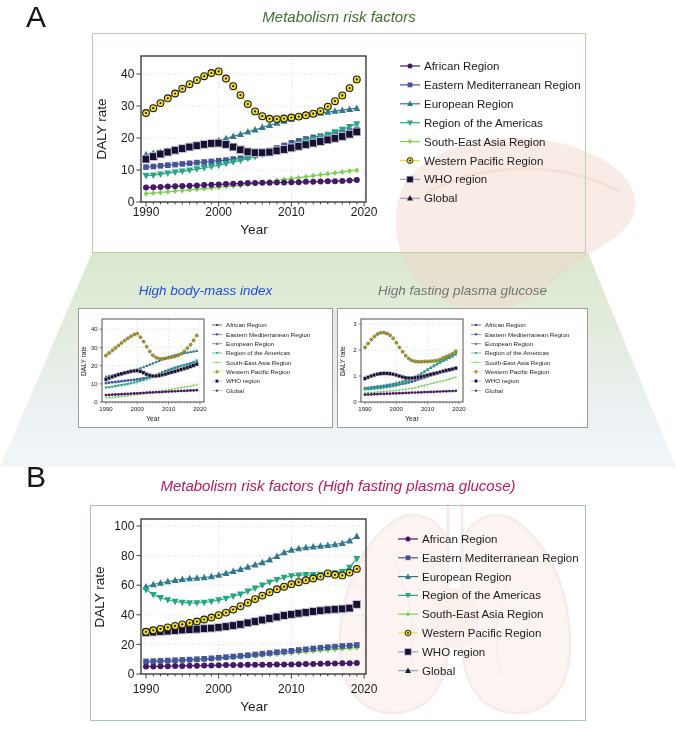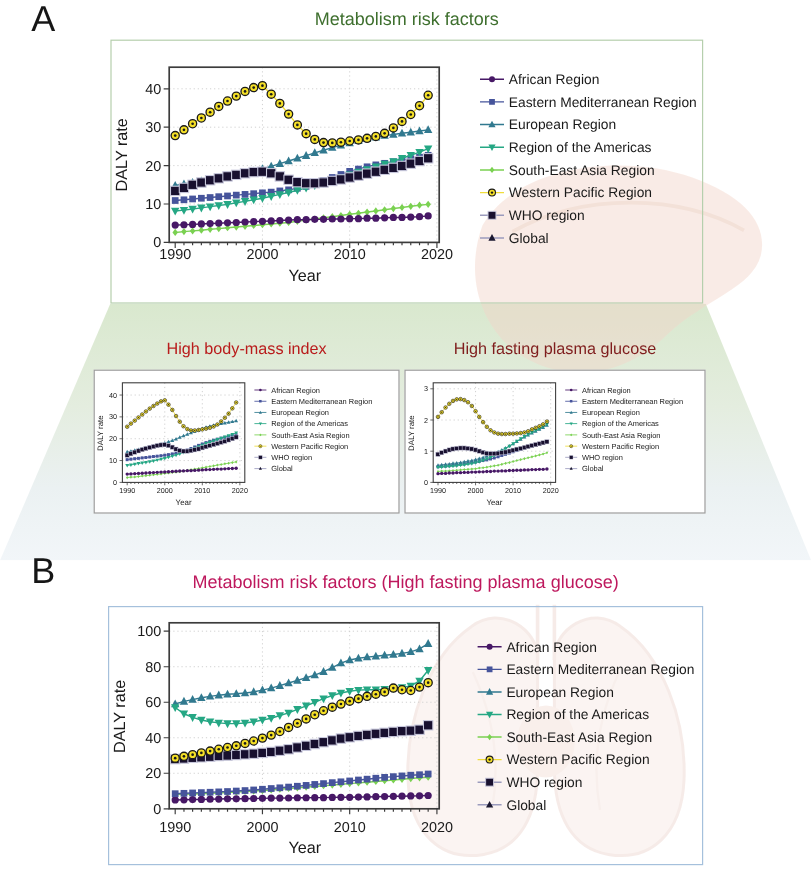--- a/index.html
+++ b/index.html
@@ -3,21 +3,21 @@
 <meta charset="utf-8">
 <style>
   html,body{margin:0;padding:0;background:#fff;}
   .page{position:relative;width:676px;height:736px;background:#fff;overflow:hidden;
         font-family:"Liberation Sans",sans-serif;}
   .beam{position:absolute;left:0;top:253px;width:676px;height:214px;
         background:linear-gradient(180deg,#d9e8ce 0%,#e4eddf 40%,#ebf1f2 72%,#f2f6f9 100%);
         clip-path:polygon(92px 0,588px 0,676px 214px,0 214px);}
   .wm{position:absolute;pointer-events:none;}
   .panel-label{position:absolute;font-size:30px;color:#161616;letter-spacing:.5px;}
-  .chart-title{position:absolute;text-align:center;}
+  .chart-title{position:absolute;text-align:center;font-style:italic;}
   #title-a{left:92px;top:8px;width:494px;font-size:15px;}
   #title-bmi{left:78px;top:283px;width:255px;font-size:13.5px;}
   #title-fpg{left:337px;top:283px;width:251px;font-size:13.5px;}
   #title-b{left:90px;top:477px;width:496px;font-size:15px;}
   .box{position:absolute;box-sizing:border-box;}
   #box-a{left:92px;top:33px;width:494px;height:220px;border:1px solid #b6cfad;}
   #box-bmi{left:78px;top:308px;width:255px;height:120px;border:1px solid #9c9c9c;background:#fff;}
   #box-fpg{left:337px;top:308px;width:251px;height:120px;border:1px solid #9c9c9c;background:#fff;}
   #box-b{left:90px;top:505px;width:496px;height:216px;border:1px solid #a5c0dc;}
   .chart{position:absolute;left:0;top:0;right:0;bottom:0;}
@@ -443,21 +443,21 @@
             </g>
             <g>
               <line x1="307" y1="164.3" x2="327" y2="164.3" stroke="#9b9bbd" stroke-width="1.2"></line>
               <polygon points="317,161.1 314.0,166.6 320.0,166.6" fill="#1b1830"></polygon>
               <text x="331" y="168.3">Global</text>
             </g>
           </g>
         </svg></div>
   </div>
 
-  <div class="chart-title" id="title-bmi" style="color: #b91c1c;">High body-mass index</div>
+  <div class="chart-title" id="title-bmi" style="color: #1d4ed8;">High body-mass index</div>
   <div class="box" id="box-bmi">
     <div class="chart"><svg width="255" height="120" viewBox="0 0 255 120">
           <g>
             <line x1="23" y1="74.8" x2="125" y2="74.8" stroke="#cfcfcf" stroke-width="0.8" stroke-dasharray="1,2.4"></line>
             <line x1="23" y1="56.6" x2="125" y2="56.6" stroke="#cfcfcf" stroke-width="0.8" stroke-dasharray="1,2.4"></line>
             <line x1="23" y1="38.4" x2="125" y2="38.4" stroke="#cfcfcf" stroke-width="0.8" stroke-dasharray="1,2.4"></line>
             <line x1="23" y1="20.2" x2="125" y2="20.2" stroke="#cfcfcf" stroke-width="0.8" stroke-dasharray="1,2.4"></line>
             <line x1="58.3" y1="10" x2="58.3" y2="93" stroke="#cfcfcf" stroke-width="0.8" stroke-dasharray="1,2.4"></line>
             <line x1="89.6" y1="10" x2="89.6" y2="93" stroke="#cfcfcf" stroke-width="0.8" stroke-dasharray="1,2.4"></line>
             <line x1="120.9" y1="10" x2="120.9" y2="93" stroke="#cfcfcf" stroke-width="0.8" stroke-dasharray="1,2.4"></line>
@@ -847,21 +847,21 @@
             </g>
             <g>
               <line x1="133" y1="81.5" x2="143" y2="81.5" stroke="#9b9bbd" stroke-width="0.7"></line>
               <polygon points="138,80.0 136.7,82.5 139.3,82.5" fill="#1b1830"></polygon>
               <text x="147" y="83.7">Global</text>
             </g>
           </g>
         </svg></div>
   </div>
 
-  <div class="chart-title" id="title-fpg" style="color: #7f1d1d;">High fasting plasma glucose</div>
+  <div class="chart-title" id="title-fpg" style="color: #737373;">High fasting plasma glucose</div>
   <div class="box" id="box-fpg">
     <div class="chart"><svg width="251" height="120" viewBox="0 0 251 120">
           <g>
             <line x1="23" y1="67" x2="125" y2="67" stroke="#cfcfcf" stroke-width="0.8" stroke-dasharray="1,2.4"></line>
             <line x1="23" y1="41" x2="125" y2="41" stroke="#cfcfcf" stroke-width="0.8" stroke-dasharray="1,2.4"></line>
             <line x1="23" y1="15" x2="125" y2="15" stroke="#cfcfcf" stroke-width="0.8" stroke-dasharray="1,2.4"></line>
             <line x1="58.3" y1="10" x2="58.3" y2="93" stroke="#cfcfcf" stroke-width="0.8" stroke-dasharray="1,2.4"></line>
             <line x1="89.6" y1="10" x2="89.6" y2="93" stroke="#cfcfcf" stroke-width="0.8" stroke-dasharray="1,2.4"></line>
             <line x1="120.9" y1="10" x2="120.9" y2="93" stroke="#cfcfcf" stroke-width="0.8" stroke-dasharray="1,2.4"></line>
           </g>

